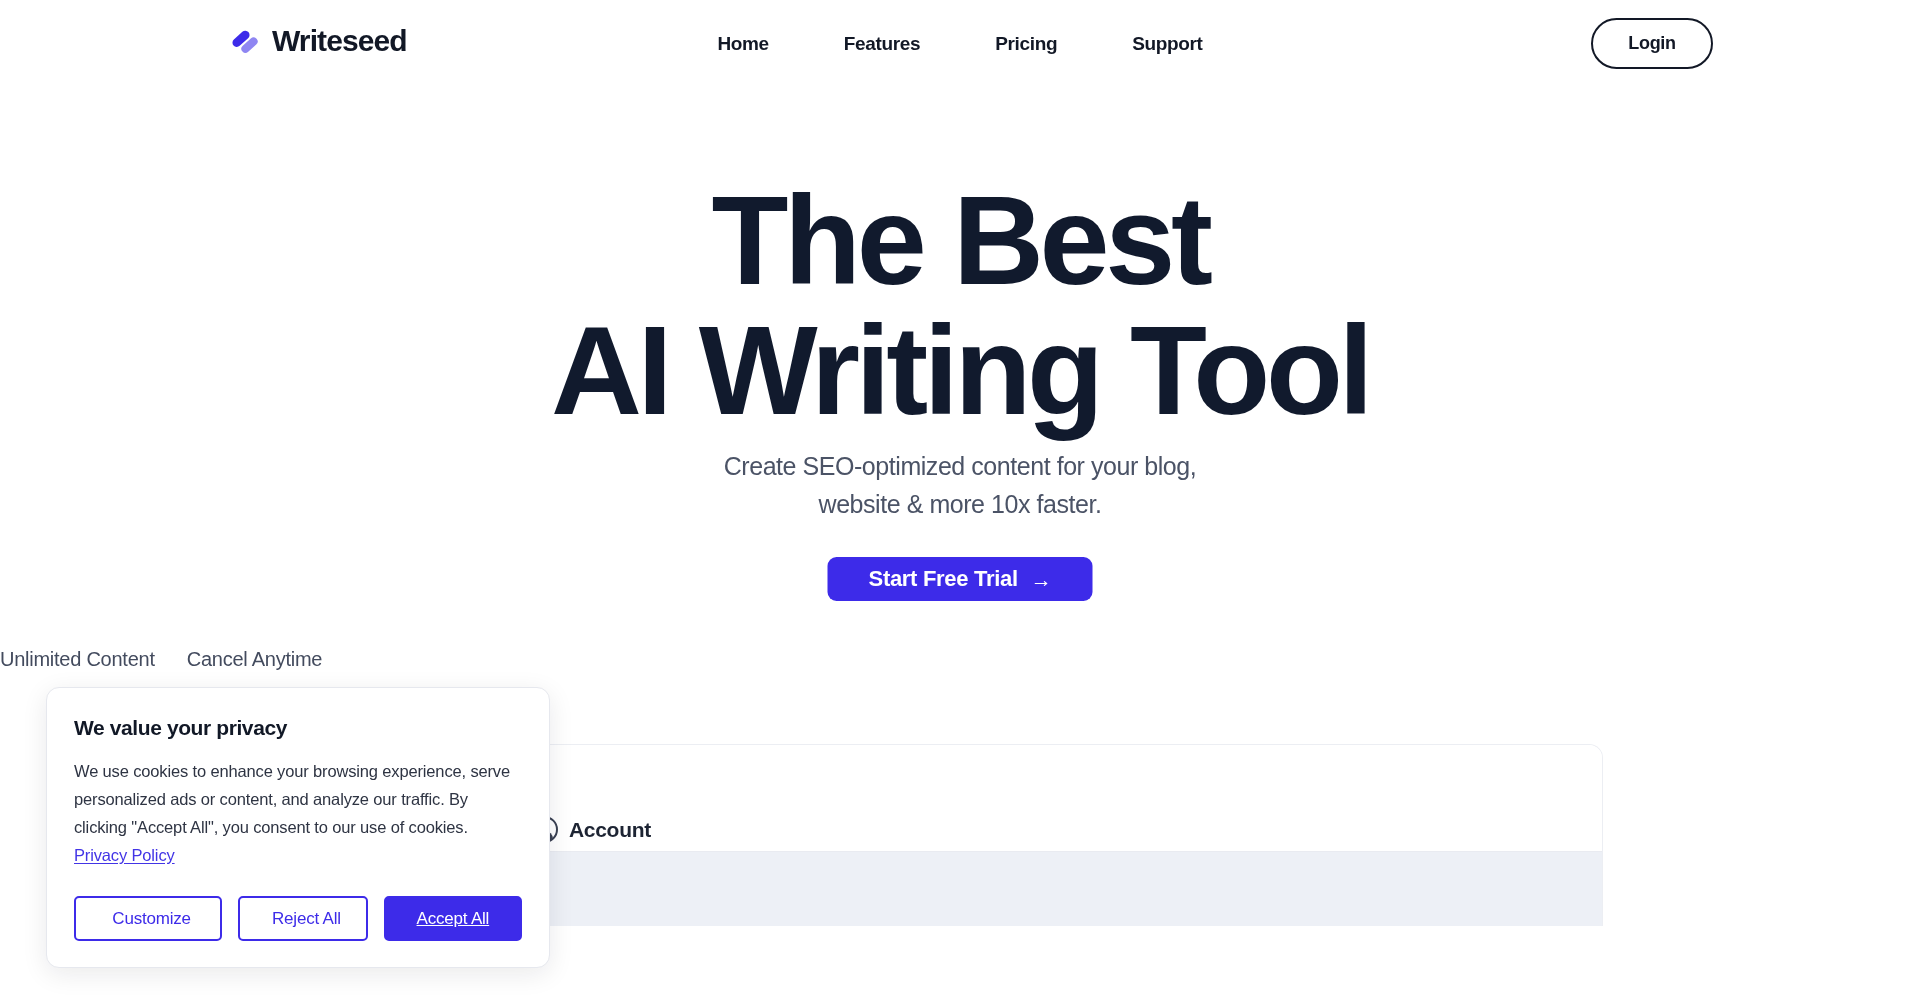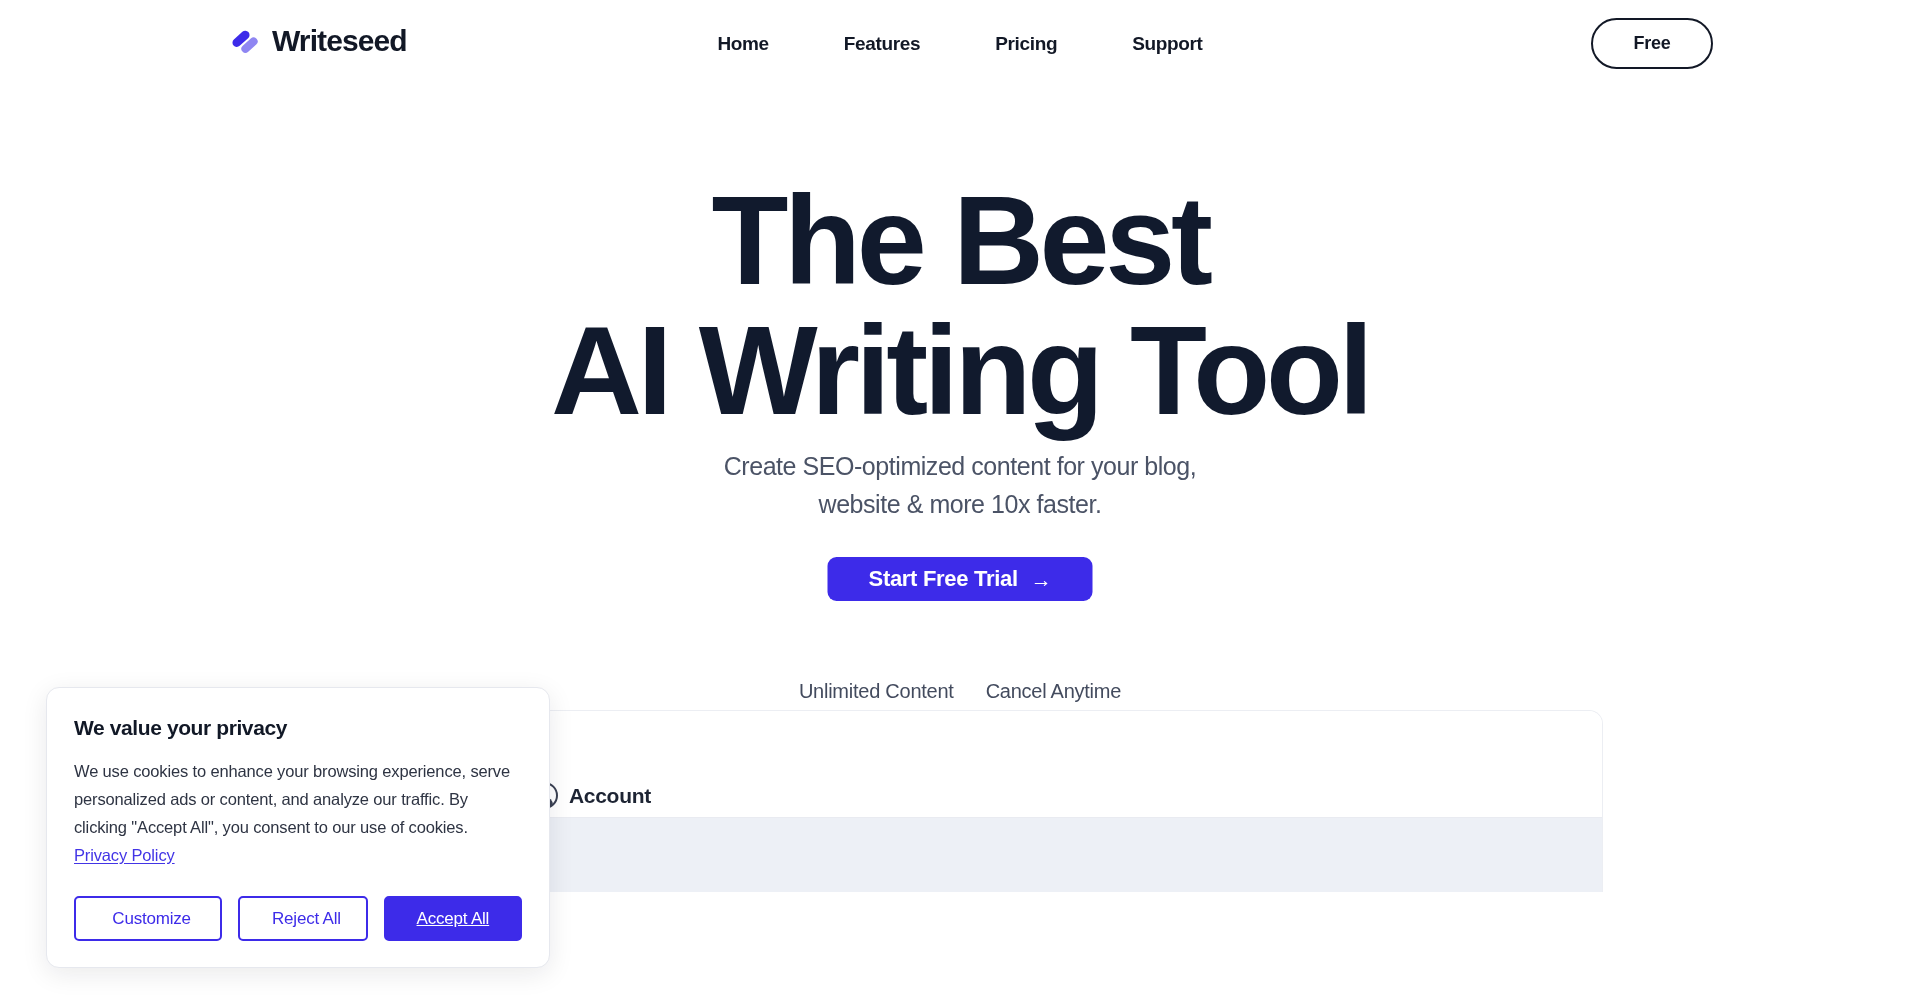--- a/index.html
+++ b/index.html
@@ -152,41 +152,40 @@
     cursor: pointer;
     display: flex;
     align-items: center;
     justify-content: center;
     gap: 13px;
   }
   .cta-arrow { font-size: 21px; line-height: 1; display: inline-block; }
 
   .hero-perks {
     position: absolute;
-    top: 680px;
+    top: 648px;
     left: 0;
     width: 1920px;
     display: flex;
     align-items: center;
-    justify-content: center;
     gap: 32px;
   }
   .perk {
     font-size: 20px;
     font-weight: 400;
     letter-spacing: -0.25px;
     color: #434b5e;
     white-space: nowrap;
   }
 
   
   .dash-wrap {
     position: absolute;
     left: 323px;
-    top: 710px;
+    top: 744px;
     width: 1280px;
     height: 182px;
     z-index: 5;
     text-align: center;
   }
 
   .dash-card {
     position: absolute;
     left: 0; top: 0;
     width: 1280px;
@@ -355,21 +354,21 @@
       <span class="brand-name">Writeseed</span>
     </div>
 
     <nav class="nav">
       <a class="nav-link">Home</a>
       <a class="nav-link">Features</a>
       <a class="nav-link">Pricing</a>
       <a class="nav-link">Support</a>
     </nav>
 
-    <button class="login-btn">Free</button>
+    <button class="login-btn">Login</button>
   </div>
 
   <div class="hero">
 
     <h1 class="hero-title">
       <span class="l1">The Best</span>
       <span class="l2">AI Writing Tool</span>
     </h1>
 
     <p class="hero-sub">

